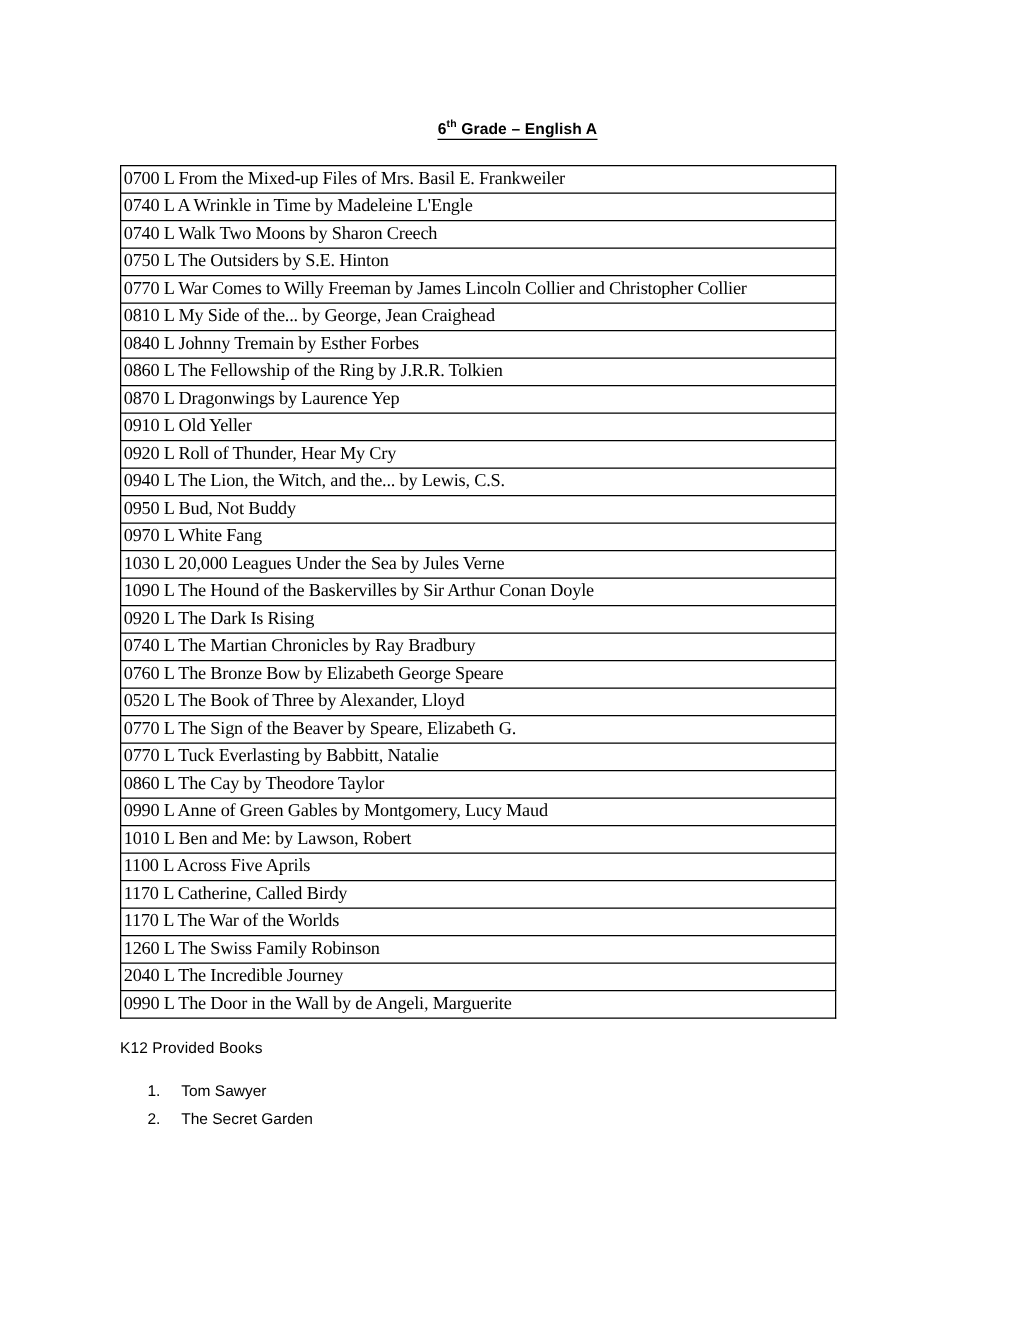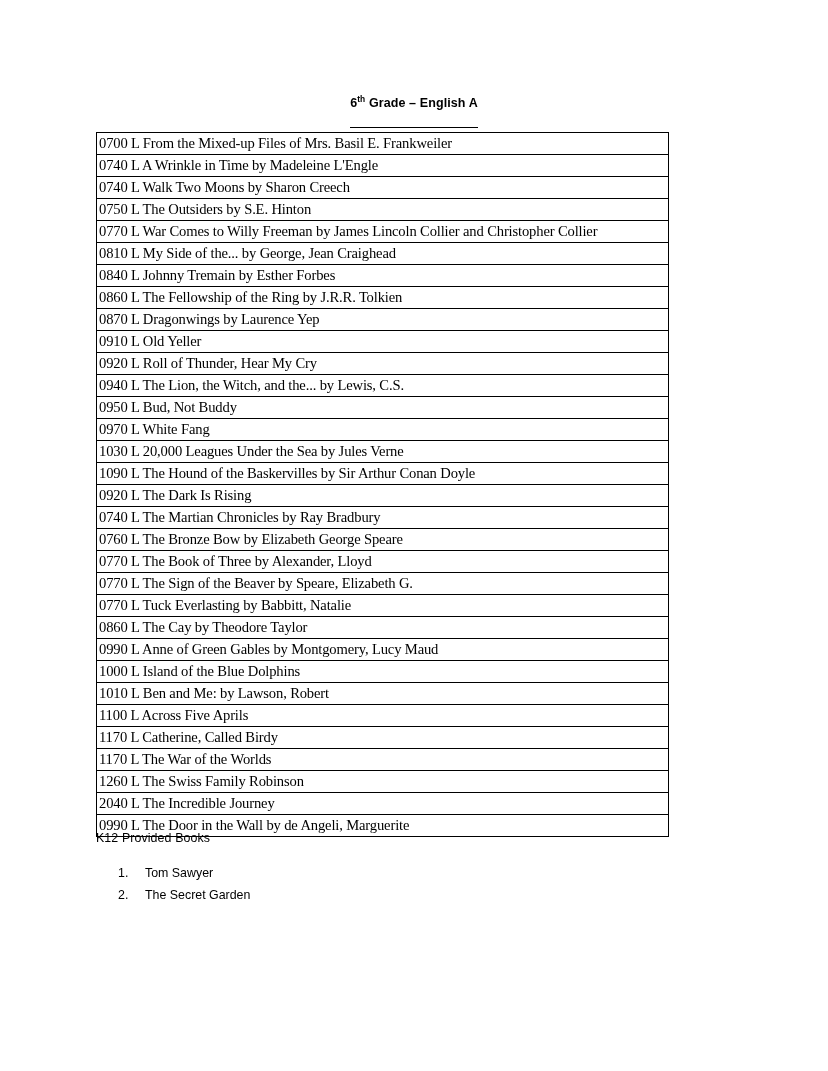--- a/index.html
+++ b/index.html
@@ -33,21 +33,21 @@
     text-align: center;
     font-family: "Liberation Sans", "DejaVu Sans", sans-serif;
     font-weight: bold;
     font-size: 12.5px;
     letter-spacing: 0.1px;
     line-height: 14px;
   }
   .doc-title .title-inner {
     display: inline-block;
     border-bottom: 1.4px solid #000;
-    padding-bottom: 17px;
+    padding-bottom: 1px;
     white-space: nowrap;
   }
   .doc-title sup {
     font-size: 8.4px;
     vertical-align: super;
     line-height: 0;
   }
 
   
   .book-table {
@@ -167,36 +167,33 @@
         <tr>
           <td>0920 L The Dark Is Rising</td>
         </tr>
         <tr>
           <td>0740 L The Martian Chronicles by Ray Bradbury</td>
         </tr>
         <tr>
           <td>0760 L The Bronze Bow by Elizabeth George Speare</td>
         </tr>
         <tr>
-          <td>0770 L The Book of Three by Alexander, Lloyd</td>
+          <td>0520 L The Book of Three by Alexander, Lloyd</td>
         </tr>
         <tr>
           <td>0770 L The Sign of the Beaver by Speare, Elizabeth G.</td>
         </tr>
         <tr>
           <td>0770 L Tuck Everlasting by Babbitt, Natalie</td>
         </tr>
         <tr>
           <td>0860 L The Cay by Theodore Taylor</td>
         </tr>
         <tr>
           <td>0990 L Anne of Green Gables by Montgomery, Lucy Maud</td>
-        </tr>
-        <tr>
-          <td>1000 L Island of the Blue Dolphins</td>
         </tr>
         <tr>
           <td>1010 L Ben and Me: by Lawson, Robert</td>
         </tr>
         <tr>
           <td>1100 L Across Five Aprils</td>
         </tr>
         <tr>
           <td>1170 L Catherine, Called Birdy</td>
         </tr>

